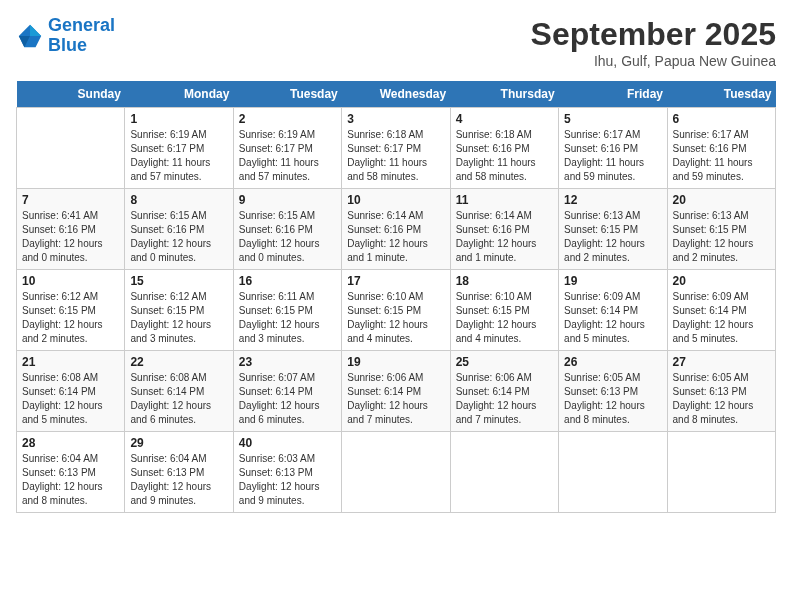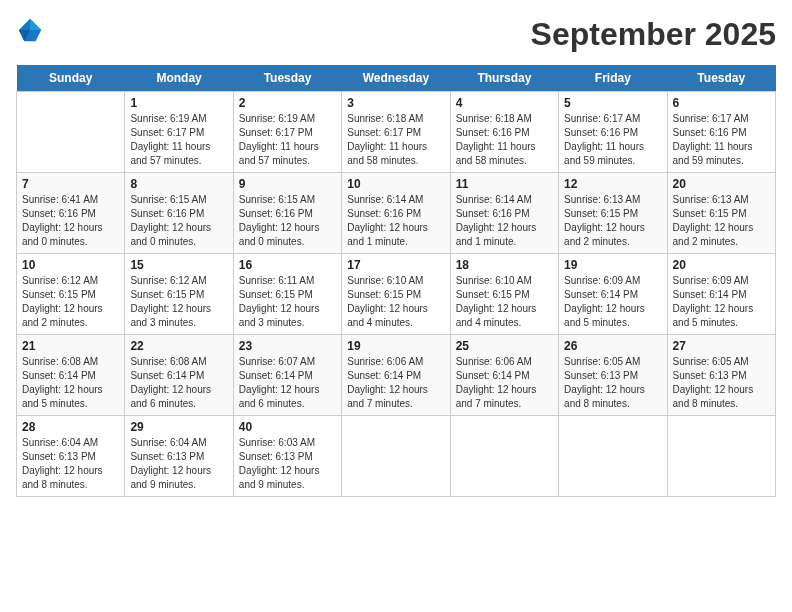--- a/index.html
+++ b/index.html
@@ -49,21 +49,21 @@
     }
     table {
       width: 100%;
       border-collapse: collapse;
       font-size: 10.5px;
     }
     thead tr th {
       background-color: #2e75b6;
       color: #fff;
       padding: 6px 4px;
-      text-align: center;
+      text-align: right;
       font-size: 12px;
       font-weight: bold;
     }
     tbody tr td {
       border: 1px solid #ccc;
       vertical-align: top;
       padding: 4px 5px;
       min-height: 70px;
       width: 14.28%;
     }
@@ -92,23 +92,28 @@
 </head>
 <body>
 
 <div class="header">
   <div class="logo">
     <svg class="logo-icon" viewBox="0 0 40 40" xmlns="http://www.w3.org/2000/svg">
       <polygon points="20,4 36,20 28,36 12,36 4,20" fill="#1a75c4"></polygon>
       <polygon points="20,4 36,20 20,20" fill="#1a9ad6"></polygon>
       <polygon points="4,20 20,20 12,36" fill="#0e5fa3"></polygon>
     </svg>
+    <div>
+      <div class="logo-text"><span>General</span></div>
+      <div class="logo-text" style="color:#1a75c4;">Blue</div>
+    </div>
   </div>
   <div class="title-block">
     <div class="month-title">September 2025</div>
+    <div class="location">Ihu, Gulf, Papua New Guinea</div>
   </div>
 </div>
 
 <table>
   <thead>
     <tr>
     <th>Sunday</th>
         <th>Monday</th>
         <th>Tuesday</th>
         <th>Wednesday</th>

